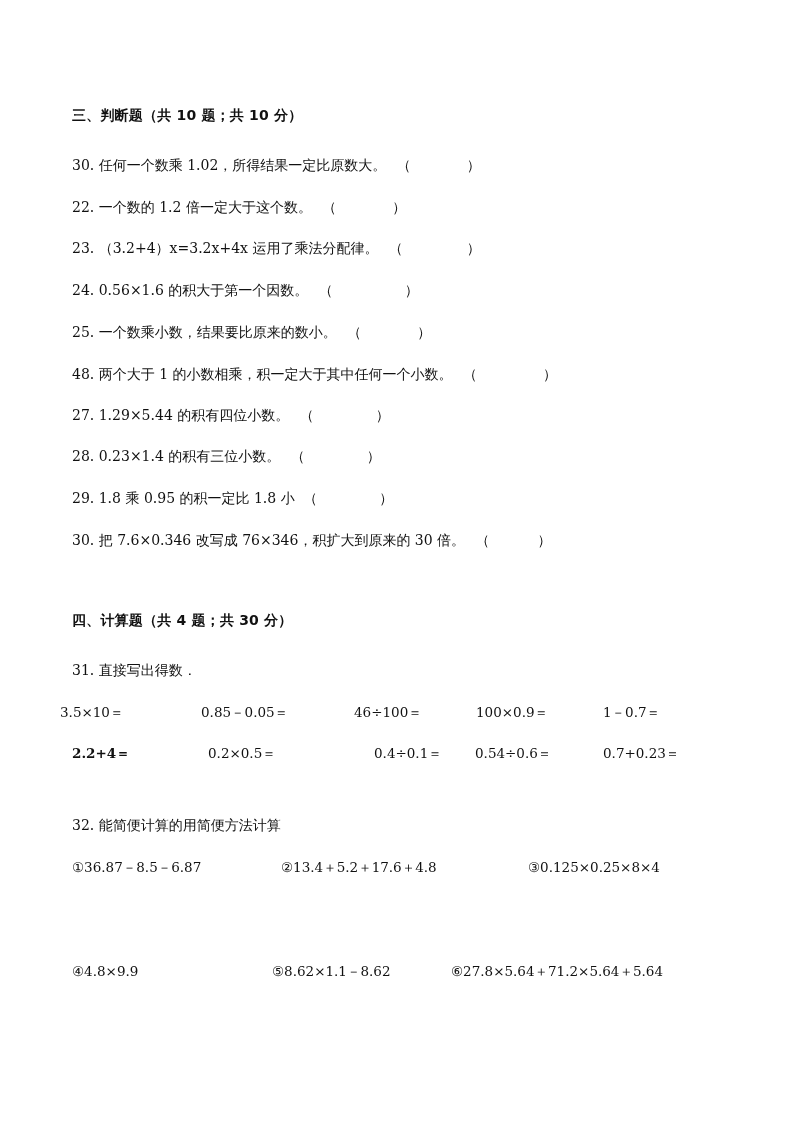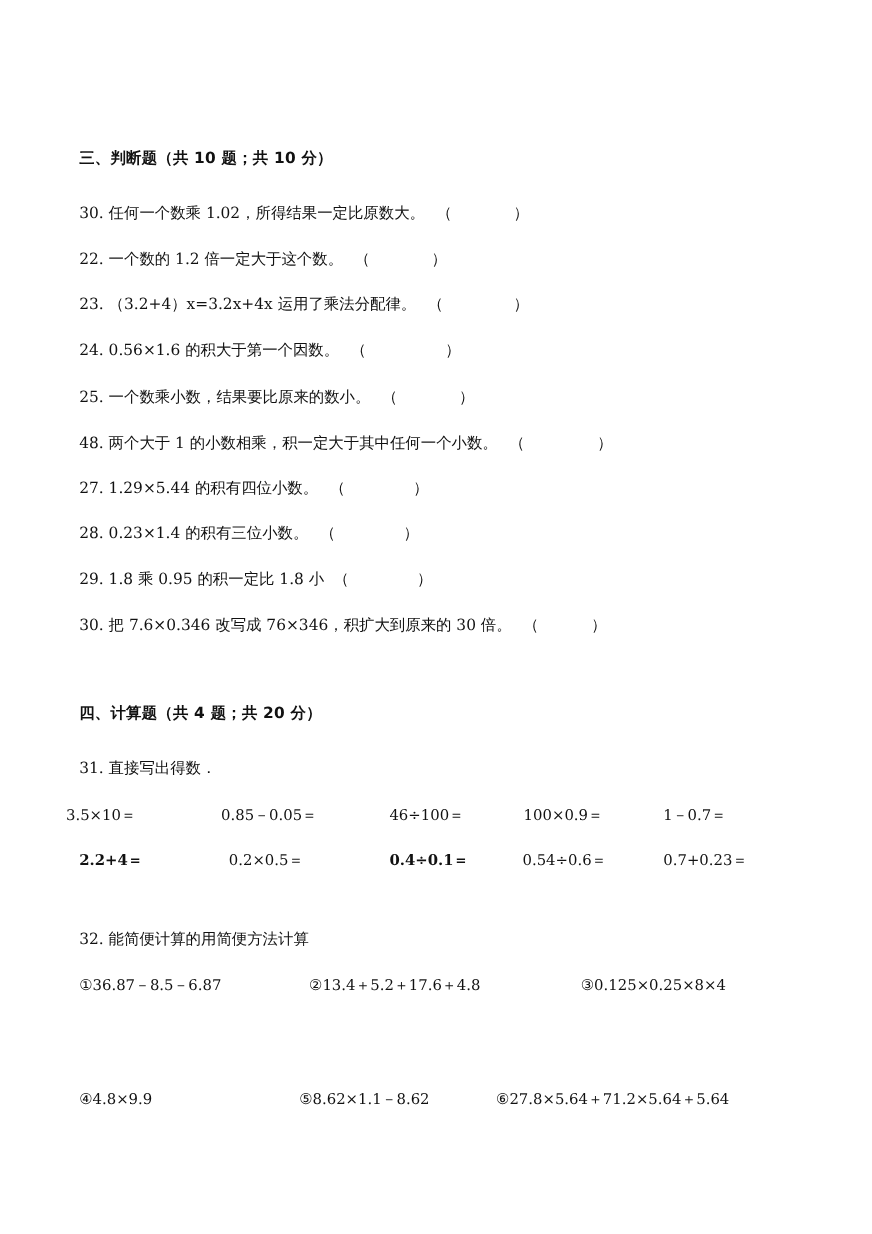--- a/index.html
+++ b/index.html
@@ -1,21 +1,21 @@
 <!DOCTYPE html>
 <html><head>
   <meta charset="utf-8">
   <style>
     html, body { margin: 0; padding: 0; background: #ffffff; }
     body {
       width: 793px; height: 1122px; position: relative; overflow: hidden;
       font-family: "DejaVu Serif", "Liberation Serif", serif;
       color: #111111;
     }
-    .abs { position: absolute; white-space: nowrap; margin-top: 28px; }
+    .abs { position: absolute; white-space: nowrap; }
     .heading {
       font-family: "DejaVu Sans", "Liberation Sans", sans-serif;
       font-weight: bold; font-size: 14px; letter-spacing: 0.2px;
     }
     .q { font-size: 14px; }
     .paren { display: inline-block; }
     .paren-gap { display: inline-block; }
     .calc { font-size: 13.5px; }
   </style>
 </head>
@@ -66,33 +66,33 @@
 <div class="abs q" style="left:72px; top:490px;">
   <span>29. 1.8 乘 0.95 的积一定比 1.8 小</span>
   <span class="paren" style="margin-left:4px;"><span>（</span><span class="paren-gap" style="width:62px;"></span><span>）</span></span>
 </div>
 
 <div class="abs q" style="left:72px; top:532px;">
   <span>30. 把 7.6×0.346 改写成 76×346，积扩大到原来的 30 倍。</span>
   <span class="paren" style="margin-left:6px;"><span>（</span><span class="paren-gap" style="width:48px;"></span><span>）</span></span>
 </div>
 
-<div class="abs heading" style="left:72px; top:612px;">四、计算题（共 4 题；共 20 分）</div>
+<div class="abs heading" style="left:72px; top:612px;">四、计算题（共 4 题；共 30 分）</div>
 
 <div class="abs q" style="left:72px; top:662px;text-align:center;">31. 直接写出得数．</div>
 
 <div class="abs calc" style="left:60px; top:704px;">3.5×10＝</div>
 <div class="abs calc" style="left:201px; top:704px;">0.85－0.05＝</div>
 <div class="abs calc" style="left:354px; top:704px;">46÷100＝</div>
 <div class="abs calc" style="left:476px; top:704px;">100×0.9＝</div>
 <div class="abs calc" style="left:603px; top:704px;">1－0.7＝</div>
 
 <div class="abs calc" style="left:72px; top:745px;font-weight:bold;">2.2+4＝</div>
 <div class="abs calc" style="left:208px; top:745px;">0.2×0.5＝</div>
-<div class="abs calc" style="left:354px; top:745px;font-weight:bold;">0.4÷0.1＝</div>
+<div class="abs calc" style="left:374px; top:745px;">0.4÷0.1＝</div>
 <div class="abs calc" style="left:475px; top:745px;">0.54÷0.6＝</div>
 <div class="abs calc" style="left:603px; top:745px;">0.7+0.23＝</div>
 
 <div class="abs q" style="left:72px; top:817px;">32. 能简便计算的用简便方法计算</div>
 
 <div class="abs calc" style="left:72px; top:859px;">①36.87－8.5－6.87</div>
 <div class="abs calc" style="left:281px; top:859px;">②13.4＋5.2＋17.6＋4.8</div>
 <div class="abs calc" style="left:528px; top:859px;">③0.125×0.25×8×4</div>
 
 <div class="abs calc" style="left:72px; top:963px;text-align:center;">④4.8×9.9</div>

